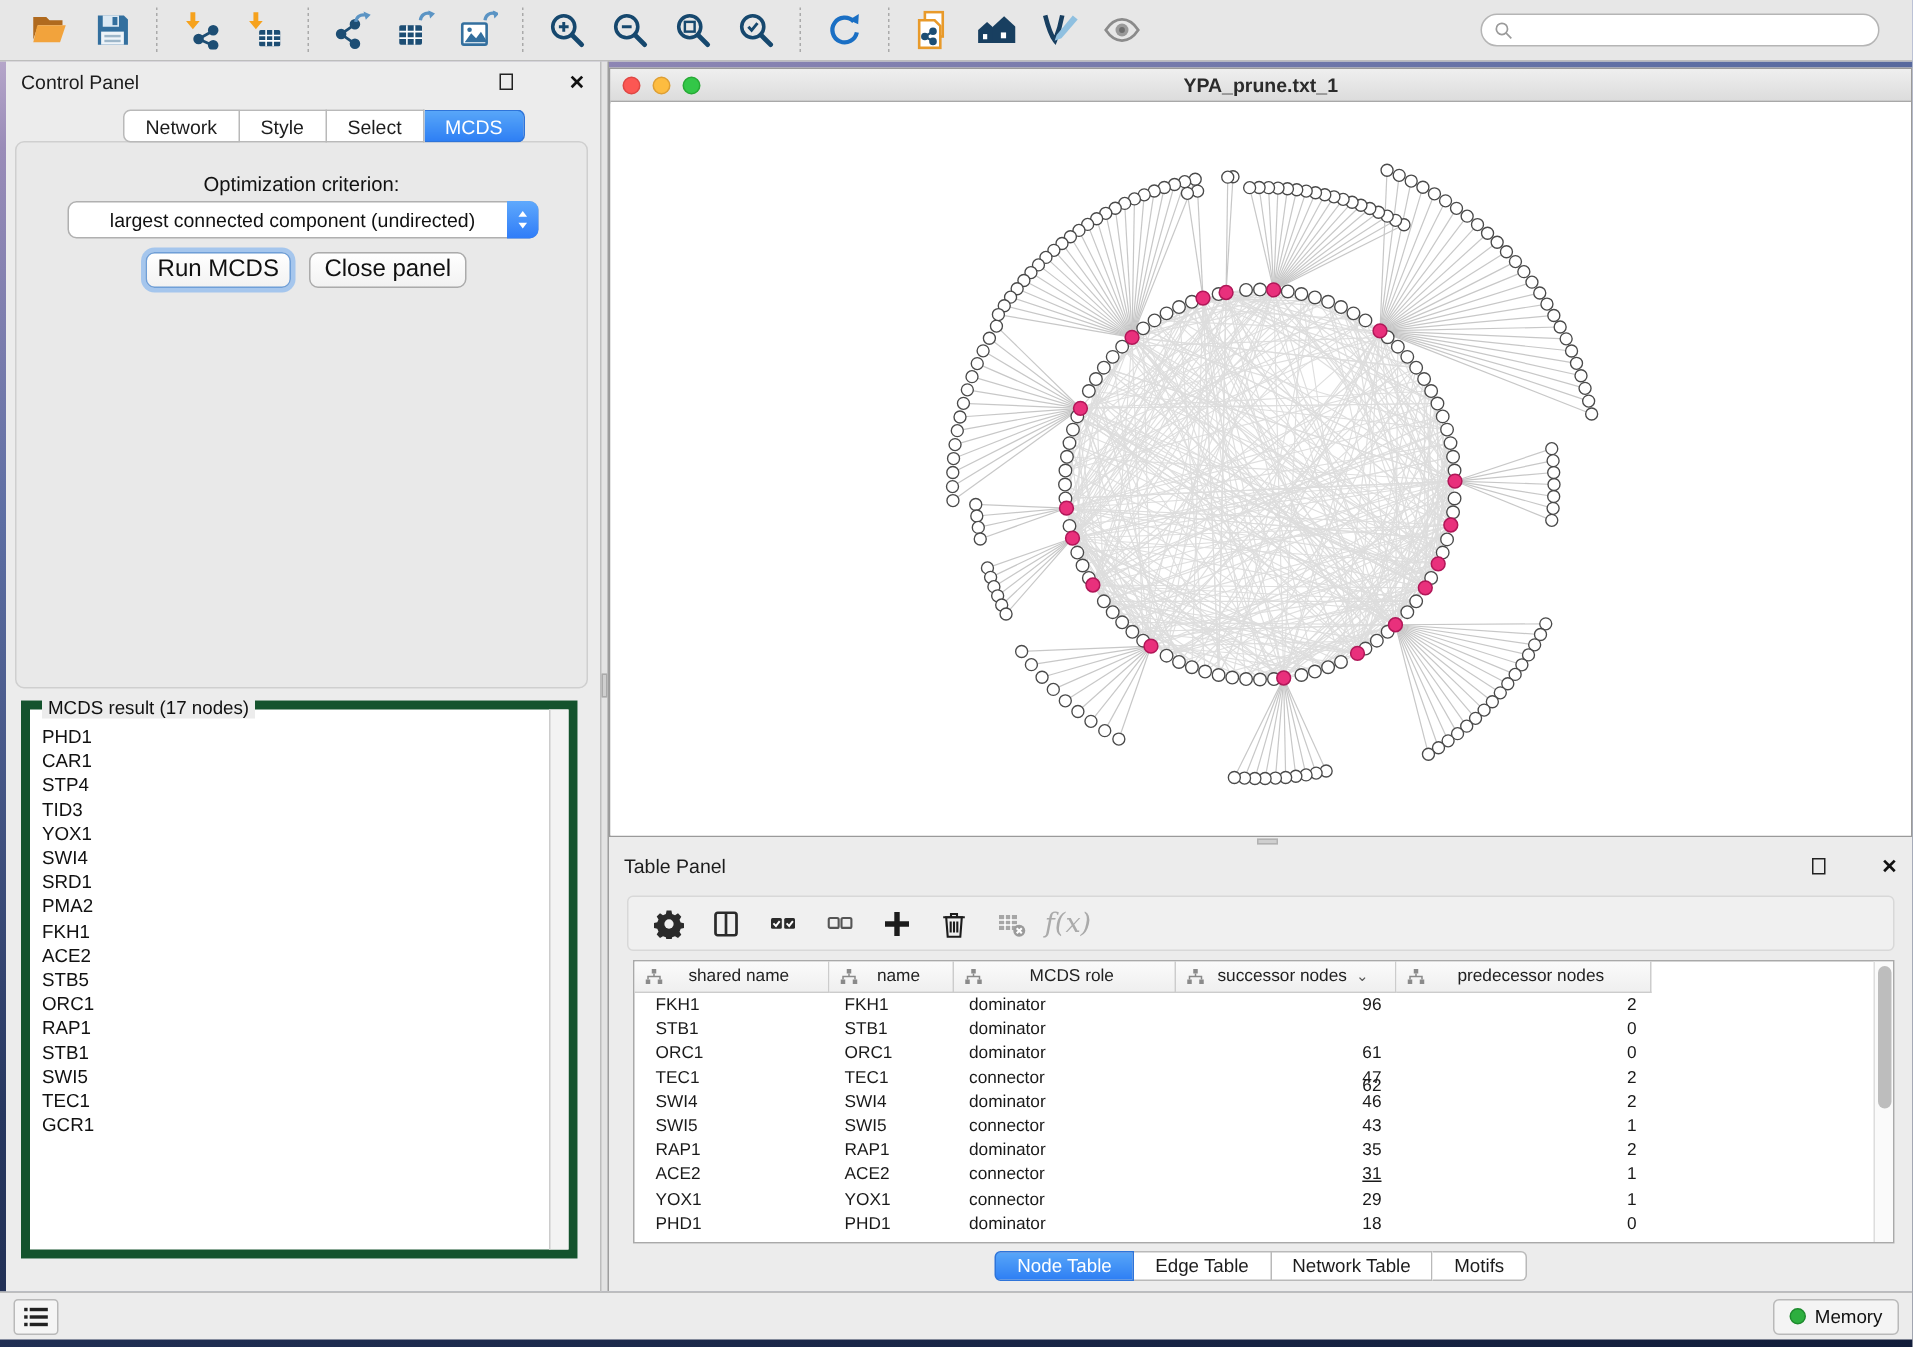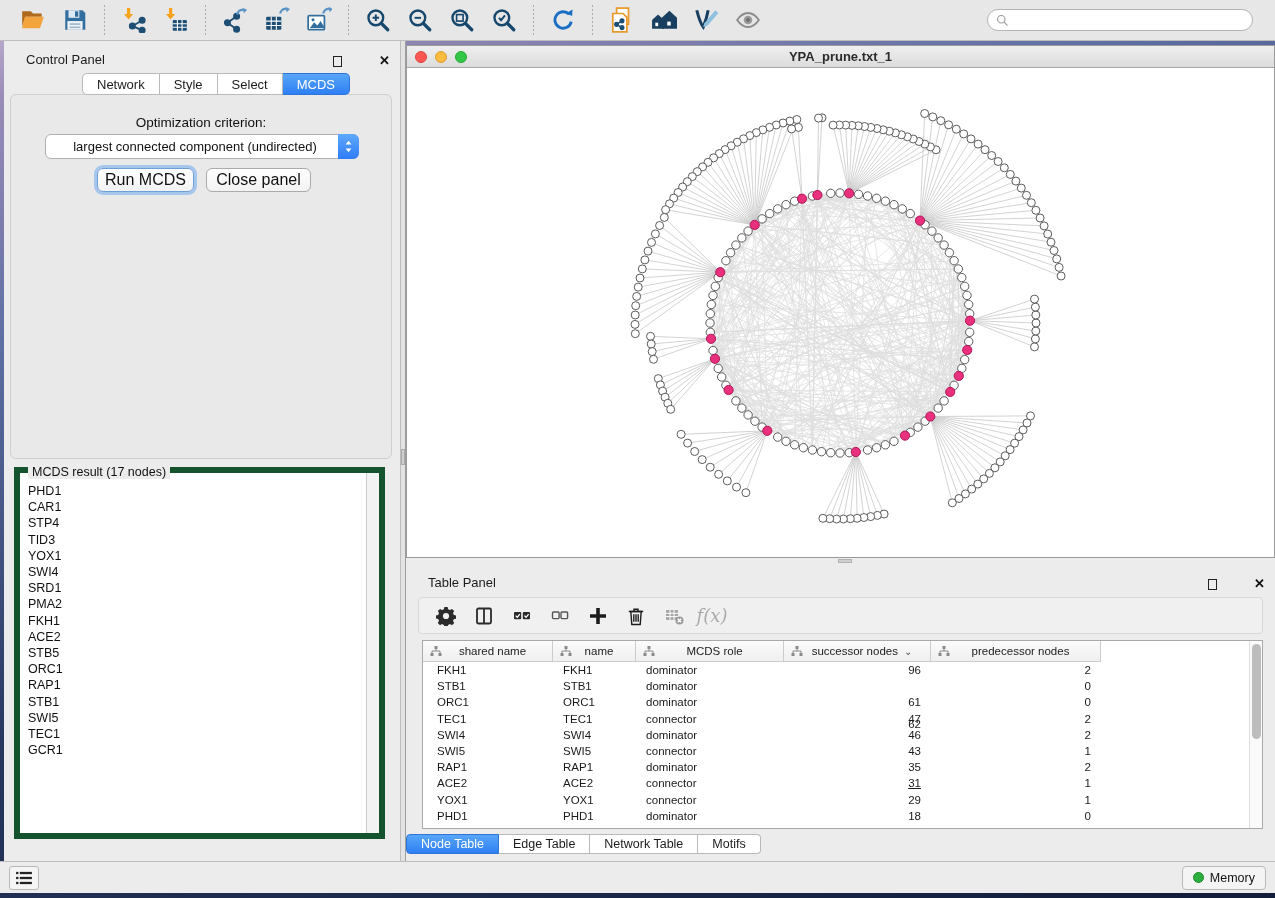--- a/index.html
+++ b/index.html
@@ -23,22 +23,22 @@
     border-radius:12px; display:flex; align-items:center; padding:0 8px; margin-right:10px; }
   #search-box svg { width:13px; height:13px; }
   #search-input { border:none; outline:none; flex:1; font-size:12px; background:transparent; height:18px; }
 
   
   #wall-left { left:0; top:41px; width:4px; height:820px; }
   #wall-bottom { left:0; top:893px; width:1275px; height:5px; }
 
   
   #control-panel { left:4px; top:41px; width:396px; height:820px; background:#ececec; }
-  .panel-titlebar { position:absolute; left:12px; top:0; right:0; height:26px;
-    display:flex; align-items:flex-end; padding:0 10px; font-size:13px; color:#1c1c1c;gap:27px; }
+  .panel-titlebar { position:absolute; left:0; top:0; right:0; height:26px;
+    display:flex; align-items:center; padding:0 10px; font-size:13px; color:#1c1c1c;gap:27px; }
   .panel-title { flex:1; }
   .float-icon { width:9px; height:11px; border:1.5px solid #222; margin-right:10px; }
   .close-icon { font-size:13px; font-weight:bold; color:#111; line-height:1; }
 
   #cp-tabs { position:absolute; left:78px; top:32px; height:22px; display:flex; z-index:3; }
   .cp-tab { height:22px; padding:0 14px; font-size:13px; color:#1c1c1c; background:#fff;
     border:1px solid #b9b9b9; border-left:none; display:flex; align-items:center; }
   .cp-tab:first-child { border-left:1px solid #b9b9b9; border-radius:5px 0 0 5px; }
   .cp-tab:last-child { border-radius:0 5px 5px 0; }
   .cp-tab.active { background:linear-gradient(#58a6f8,#2e7ff4); color:#fff; border-color:#2e74d9; }
@@ -114,21 +114,21 @@
     font-size:11.5px; color:#222; position:relative; }
   .nt-hcell svg { width:12px; height:11px; position:absolute; left:7px; top:5px; }
   .sort-chev { font-size:10px; color:#555; margin-left:6px; }
   .nt-row { position:absolute; left:0; height:16.2px; display:flex; }
   .nt-cell { font-size:11.5px; color:#1a1a1a; display:flex; align-items:center; }
   #nt-vscroll { position:absolute; right:0; top:0; bottom:0; width:13px; background:#fafafa;
     border-left:1px solid #ddd; }
   #nt-thumb { position:absolute; left:2px; top:3px; width:9px; height:95px; background:#bdbdbd;
     border-radius:5px; }
 
-  #tp-tabs { position:absolute; left:0; top:270px; width:100%; display:flex; justify-content:flex-start; }
+  #tp-tabs { position:absolute; left:0; top:270px; width:100%; display:flex; justify-content:center; }
   .tp-tab { height:20px; padding:0 14px; background:#fff; border:1px solid #b9b9b9;
     border-left:none; font-size:12.5px; color:#1c1c1c; display:flex; align-items:center; }
   .tp-tab:first-child { border-left:1px solid #b9b9b9; border-radius:4px 0 0 4px; }
   .tp-tab:last-child { border-radius:0 4px 4px 0; }
   .tp-tab.active { background:linear-gradient(#58a6f8,#2e7ff4); color:#fff; border-color:#2e74d9; }
 
   
   #status-bar { left:0; top:861px; width:1275px; height:32px; background:#ececec;
     border-top:1px solid #bdbdbd; display:flex; align-items:center; padding:0 9px; }
   #list-btn { width:30px; height:24px; background:#f5f5f5; border:1px solid #b9b9b9;

